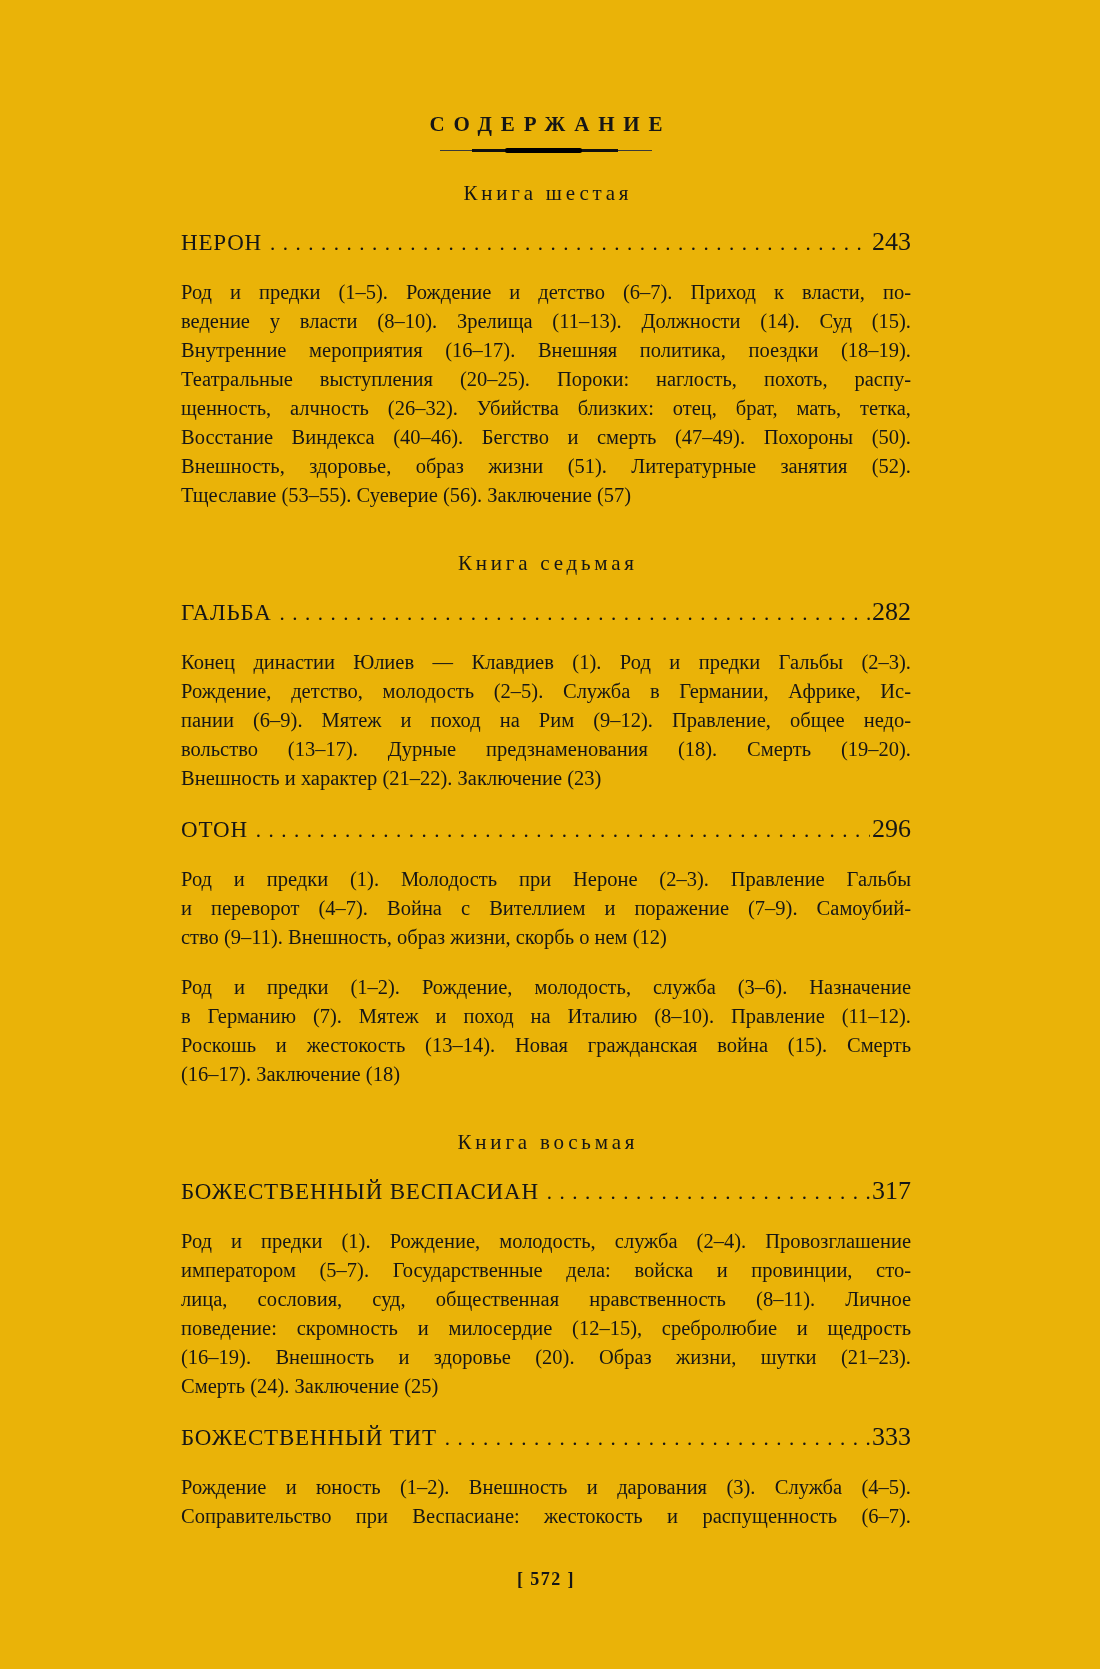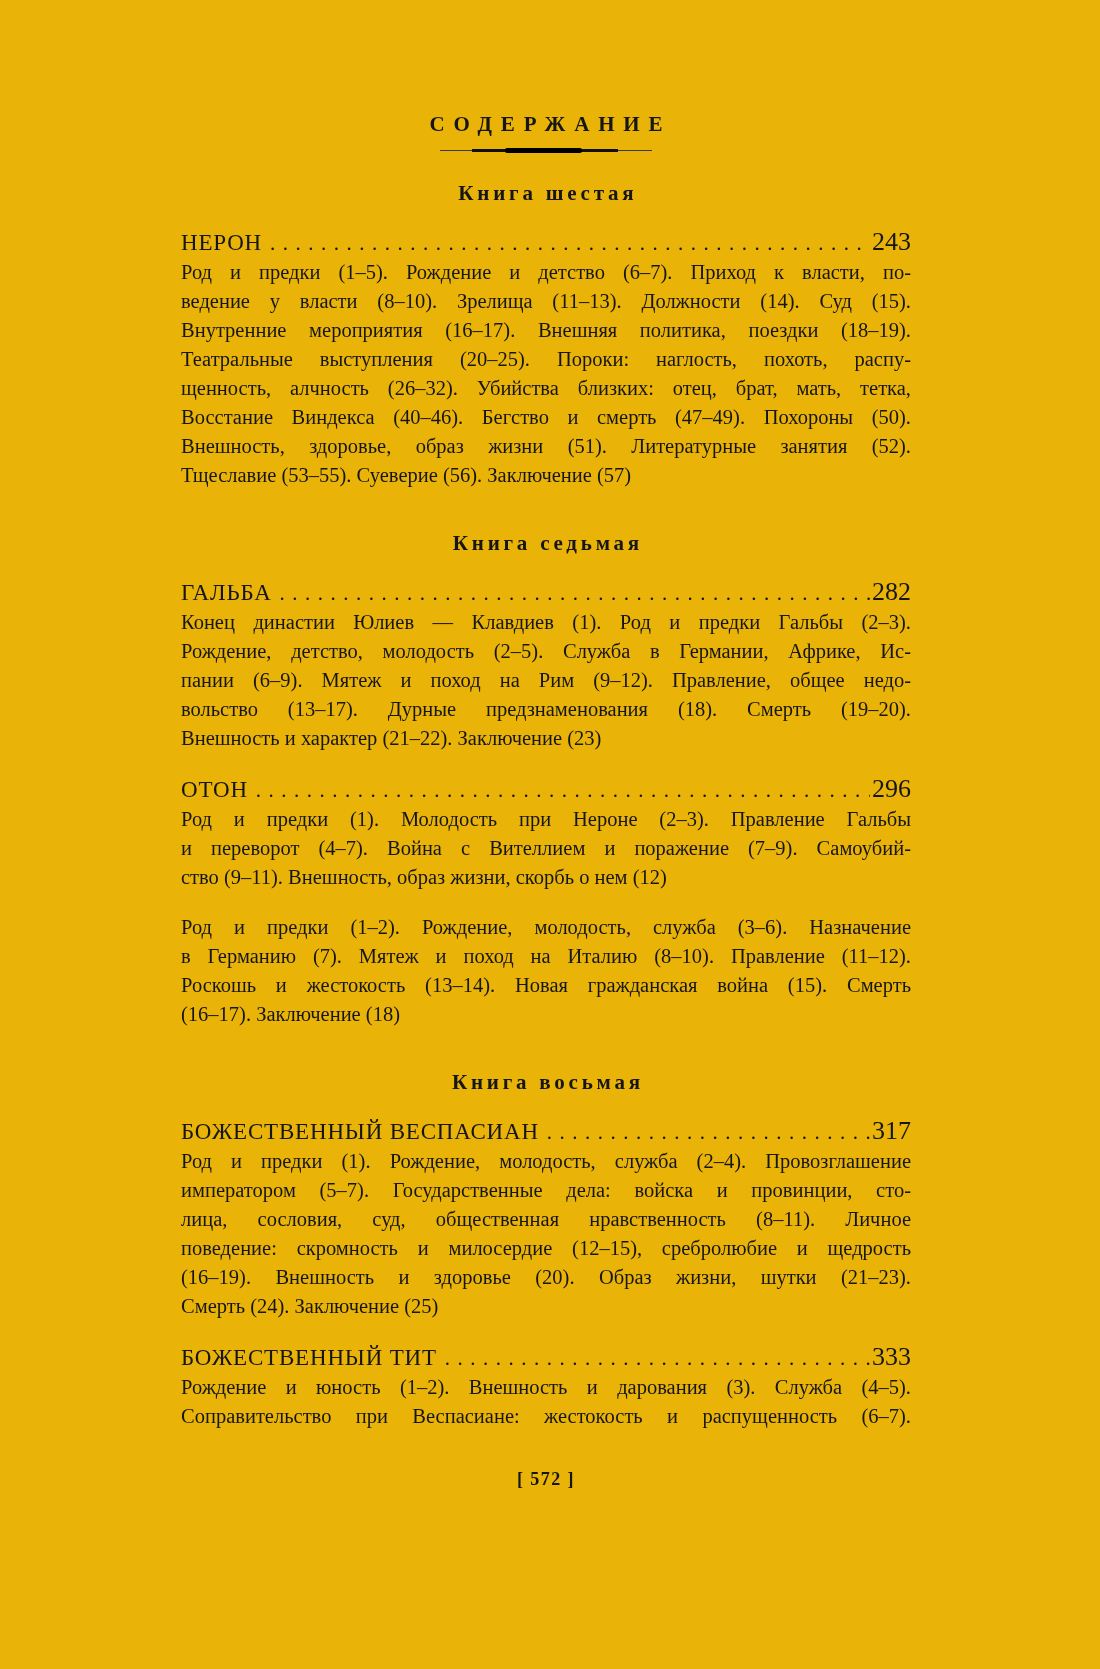--- a/index.html
+++ b/index.html
@@ -45,21 +45,21 @@
   }
   .divider .core {
     position: absolute; top: 1px; left: 65px; right: 70px;
     height: 5px; background: #000000;
     border-radius: 2px;
   }
 
   .book-heading {
     text-align: center;
     font-size: 21px;
-    font-weight: bold;
+    font-weight: normal;
     letter-spacing: 0.18em;
     text-indent: 0.18em;
     line-height: 26px;
     margin-top: 27px;
   }
   .book-heading.gap-large { margin-top: 40px; }
 
   .entry { margin-top: 21px; }
   .entry-head {
     display: flex;
@@ -79,21 +79,21 @@
     font-size: 21px;
   }
   .leader::before {
     content: "........................................................................................................";
   }
   .entry-page {
     flex: 0 0 auto;
     font-size: 26px;
   }
   .entry-body {
-    margin-top: 0;
+    margin-top: 20px;
     font-size: 20.5px;
     line-height: 29px;
   }
   .line {
     text-align: justify;
     text-align-last: justify;
   }
   .line.short { text-align-last: left; }
 
   .page-footer {

